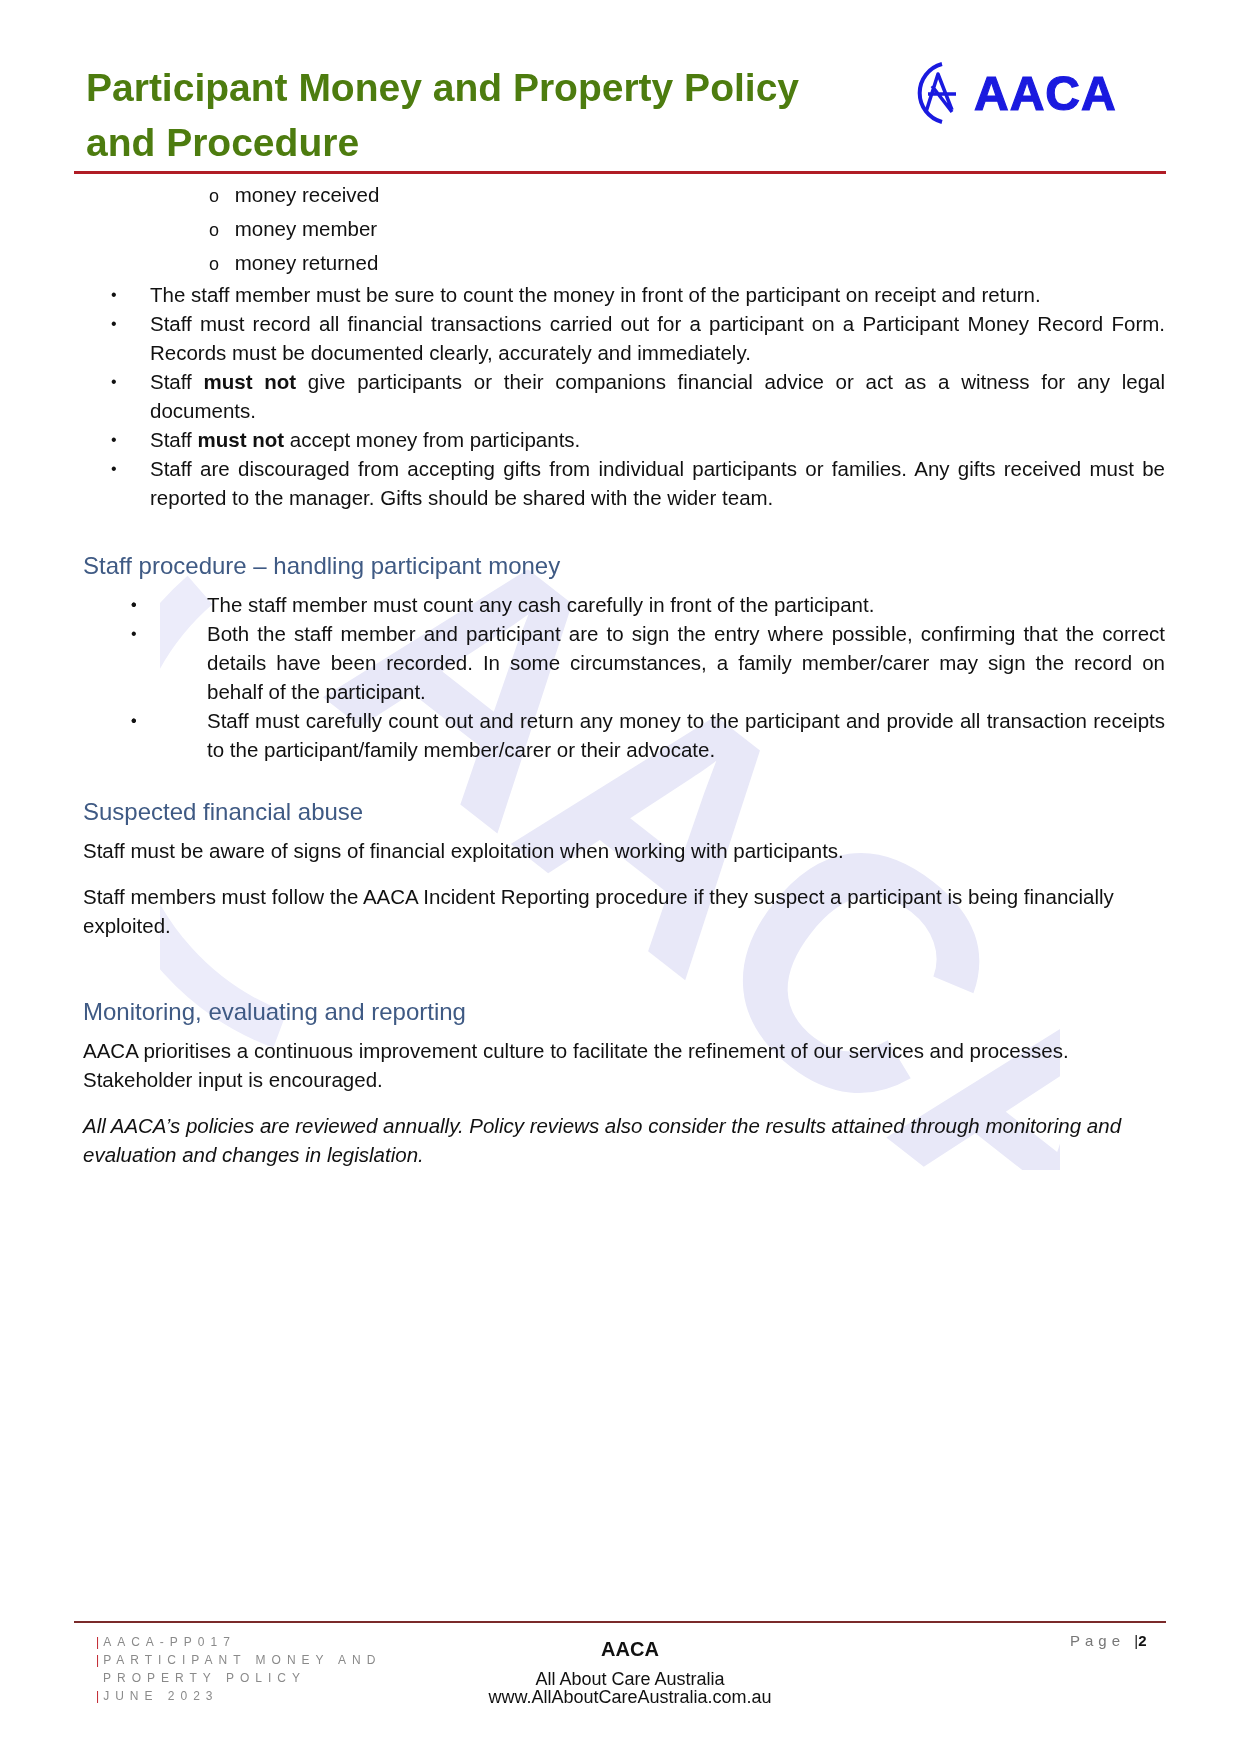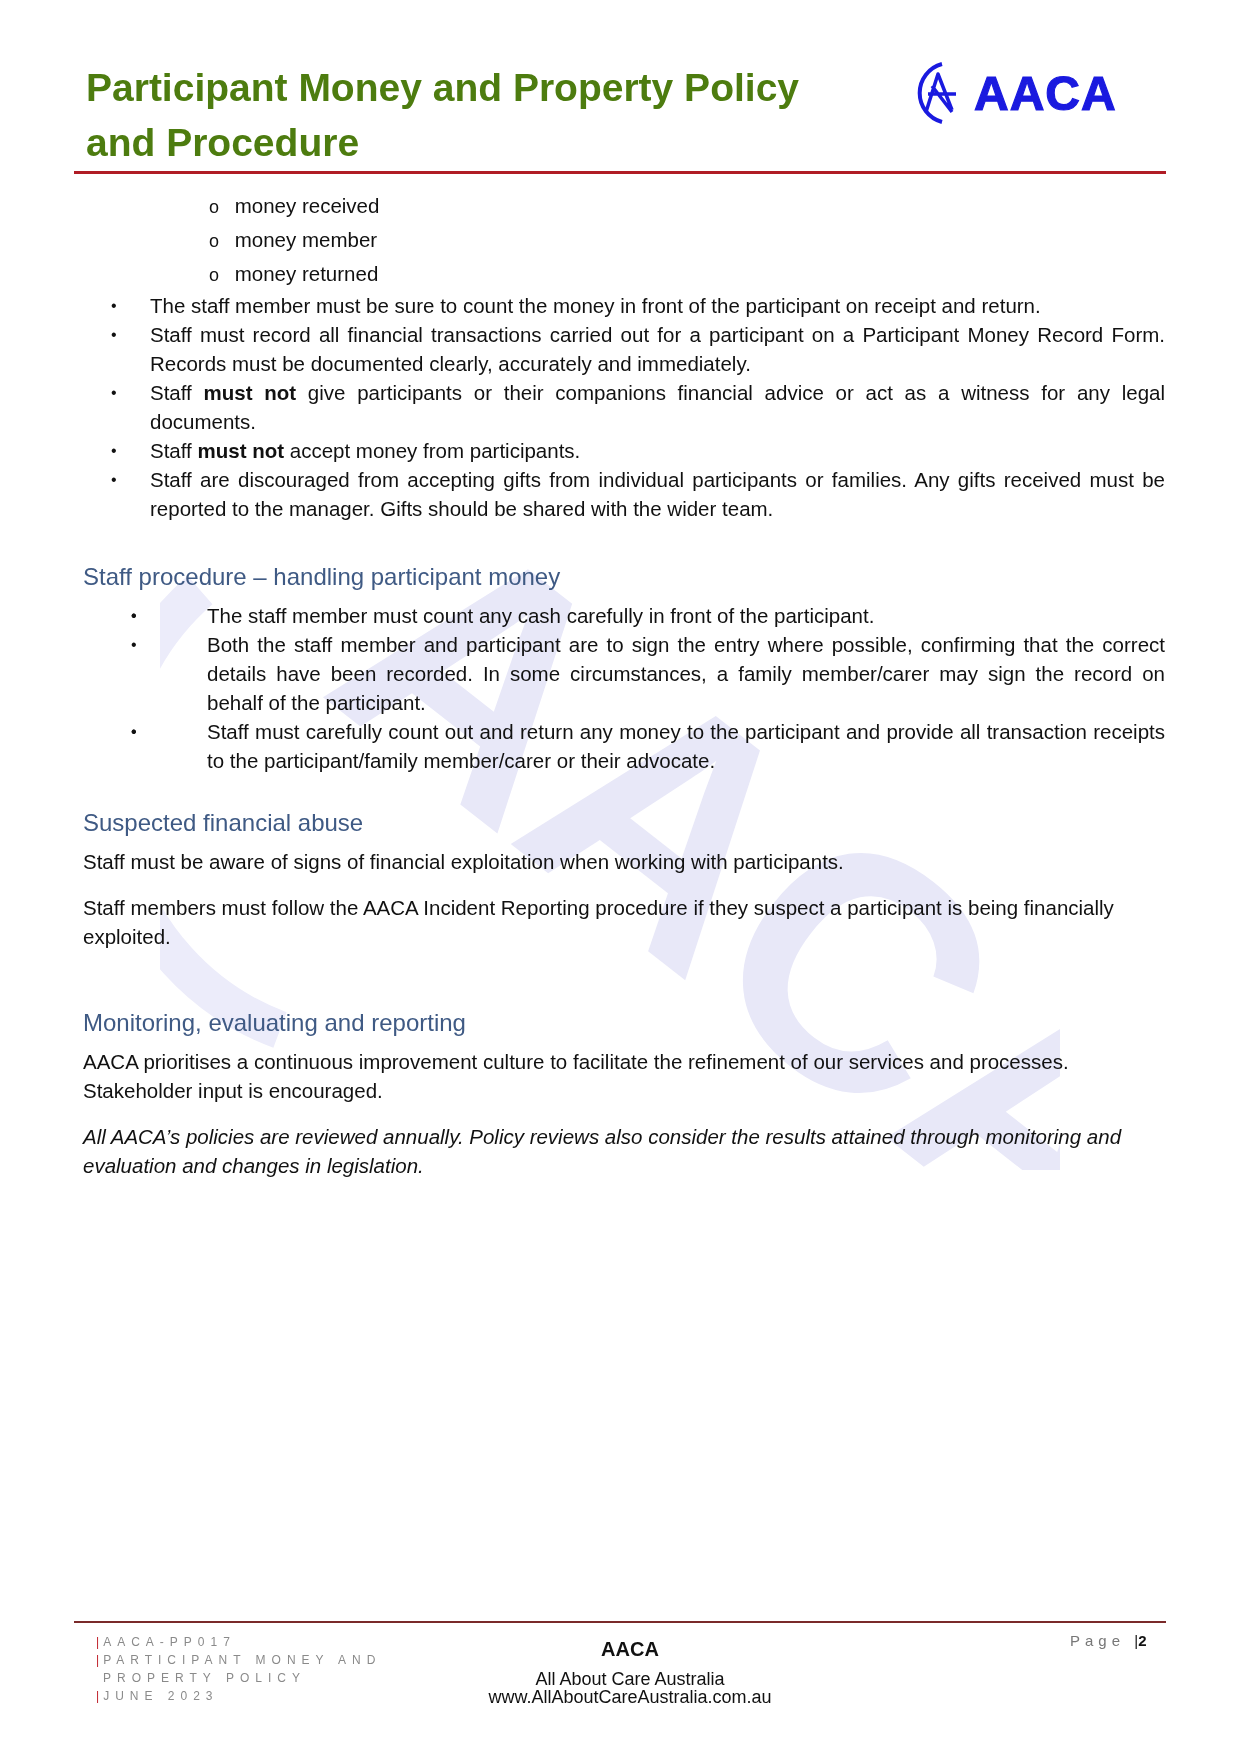--- a/index.html
+++ b/index.html
@@ -52,21 +52,21 @@
   <svg width="56" height="66" viewBox="0 0 56 66">
     <path d="M30 4 A 30 30 0 0 0 30 62" fill="none" stroke="#1a1adf" stroke-width="4"></path>
     <path d="M14 52 L26 14 L40 50 M16 34 L44 34 M20 26 L40 52" fill="none" stroke="#1a1adf" stroke-width="3.5" stroke-linejoin="round"></path>
   </svg>
   <span class="logo-word">AACA</span>
 </div>
 
 <div class="rule-top"></div>
 
 <div class="content">
-  <ul class="sub-list" style="margin-top:13px;">
+  <ul class="sub-list" style="margin-top:2px;">
     <li><span class="o">o</span> <span>money received</span></li>
     <li><span class="o">o</span> <span>money member</span></li>
     <li><span class="o">o</span> <span>money returned</span></li>
   </ul>
 
   <ul class="bullets" id="intro-bullets" style="margin-top:0;">
       <li><span class="dot">•</span><span>The staff member must be sure to count the money in front of the participant on receipt and return.</span></li>
       <li><span class="dot">•</span><span>Staff must record all financial transactions carried out for a participant on a Participant Money Record Form. Records must be documented clearly, accurately and immediately.</span></li>
       <li><span class="dot">•</span><span>Staff </span><b>must not</b><span> give participants or their companions financial advice or act as a witness for any legal documents.</span></li>
       <li><span class="dot">•</span><span>Staff </span><b>must not</b><span> accept money from participants.</span></li>

